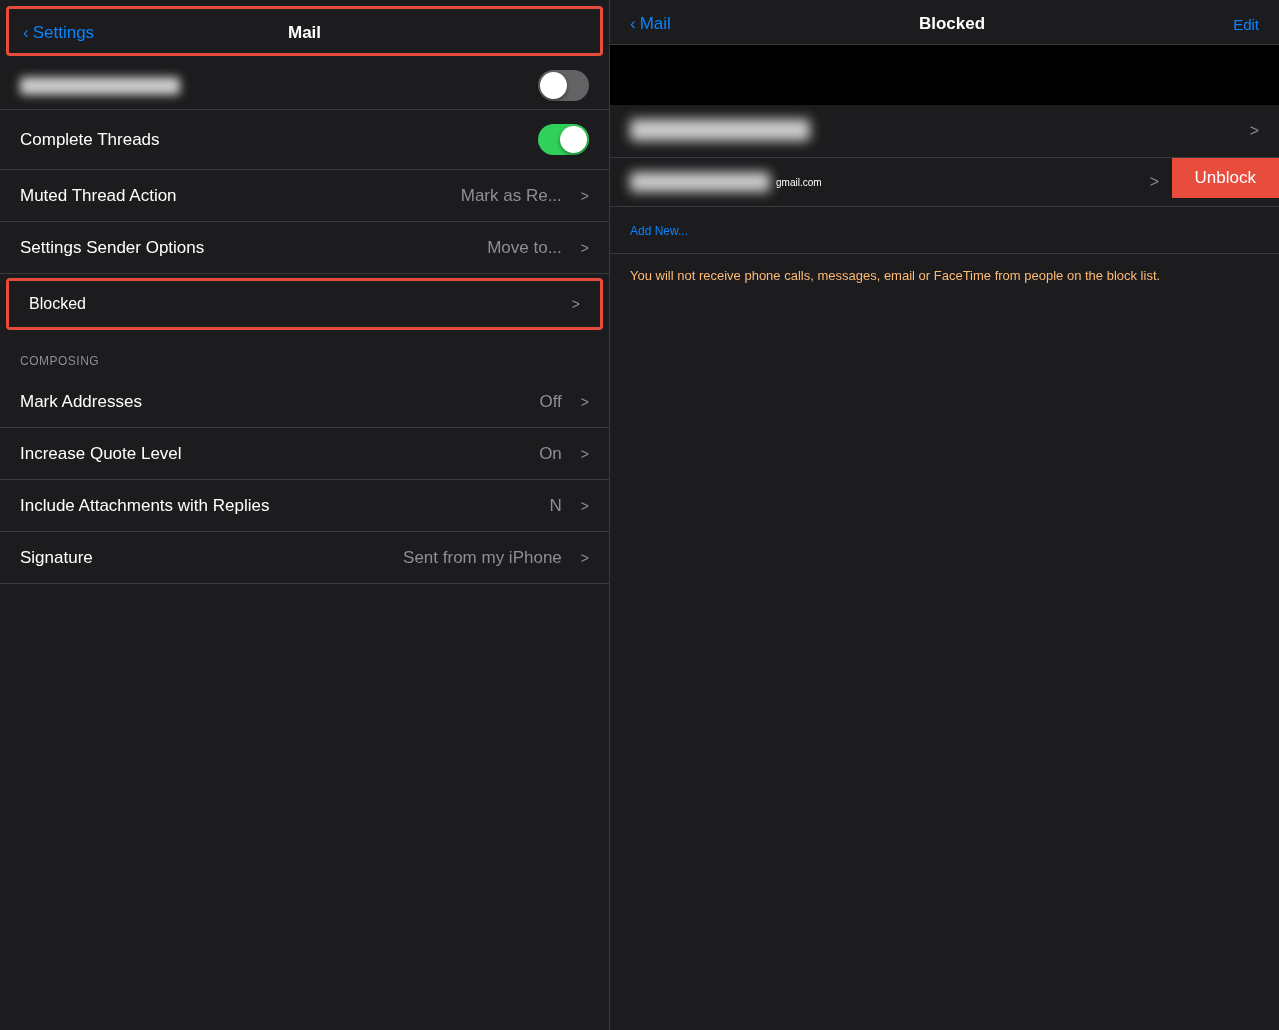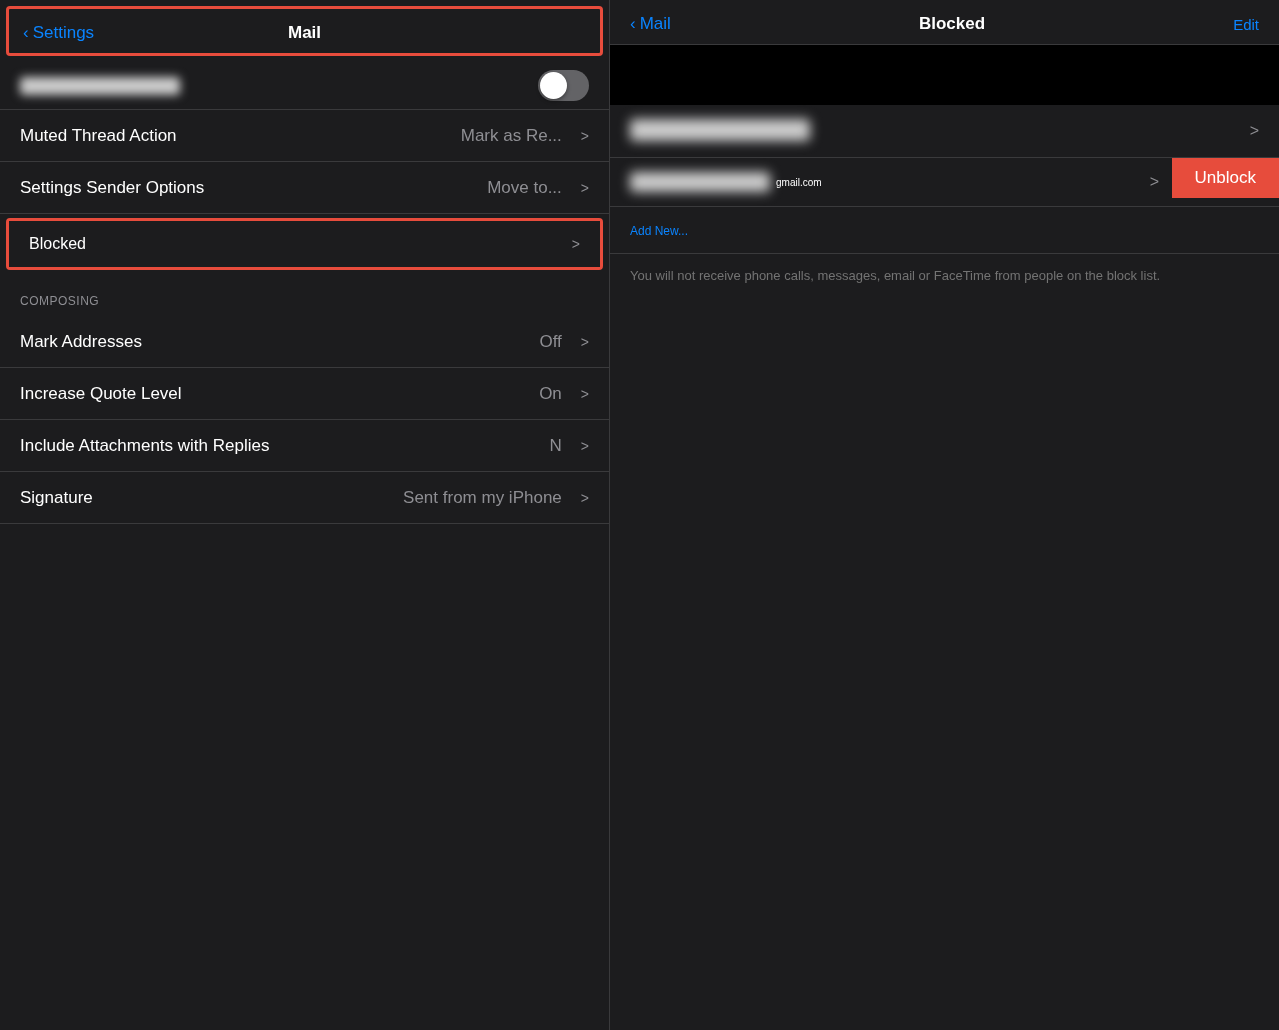--- a/index.html
+++ b/index.html
@@ -255,21 +255,21 @@
       border-bottom: 1px solid #3a3a3c;
     }
 
     .add-new-link {
       color: #0a84ff;
       font-size: 12px;
     }
 
     .blocked-description {
       padding: 12px 20px;
-      color: #737373;
+      color: #fdba74;
       font-size: 13px;
       line-height: 1.5;
     }
 
     .top-row-partial {
       padding: 8px 20px;
       border-bottom: 1px solid #3a3a3c;
       background: #1c1c1e;
       display: flex;
       align-items: center;
@@ -299,20 +299,26 @@
 
   <div class="settings-list">
 
     <div class="top-row-partial">
       <div class="partial-label-blur"></div>
       <div class="toggle off">
         <div class="toggle-knob"></div>
       </div>
     </div>
 
+    <div class="settings-row">
+      <span class="row-label">Complete Threads</span>
+      <div class="toggle on">
+        <div class="toggle-knob"></div>
+      </div>
+    </div>
 
     <div class="settings-row">
       <span class="row-label">Muted Thread Action</span>
       <div class="row-value">
         <span>Mark as Re...</span>
         <span class="chevron">&gt;</span>
       </div>
     </div>
 
     <div class="settings-row">

